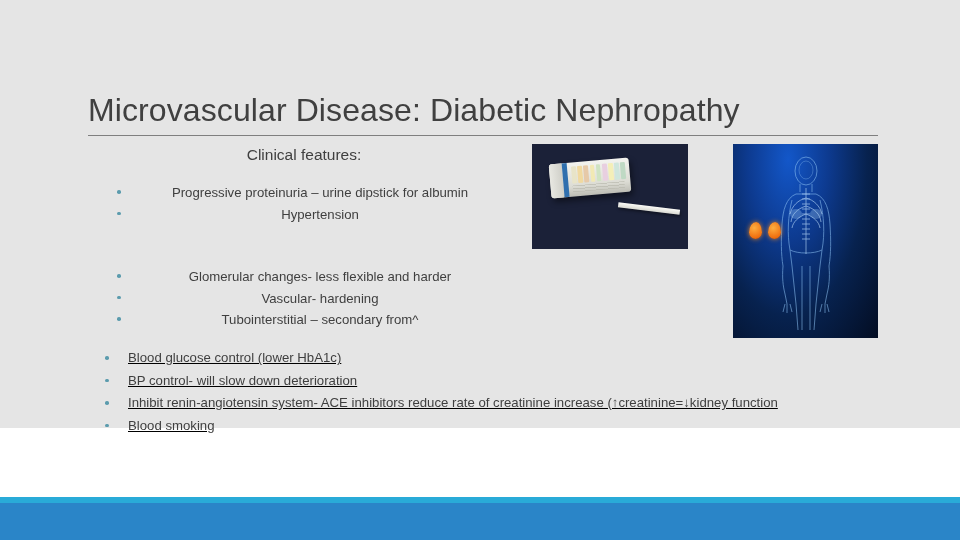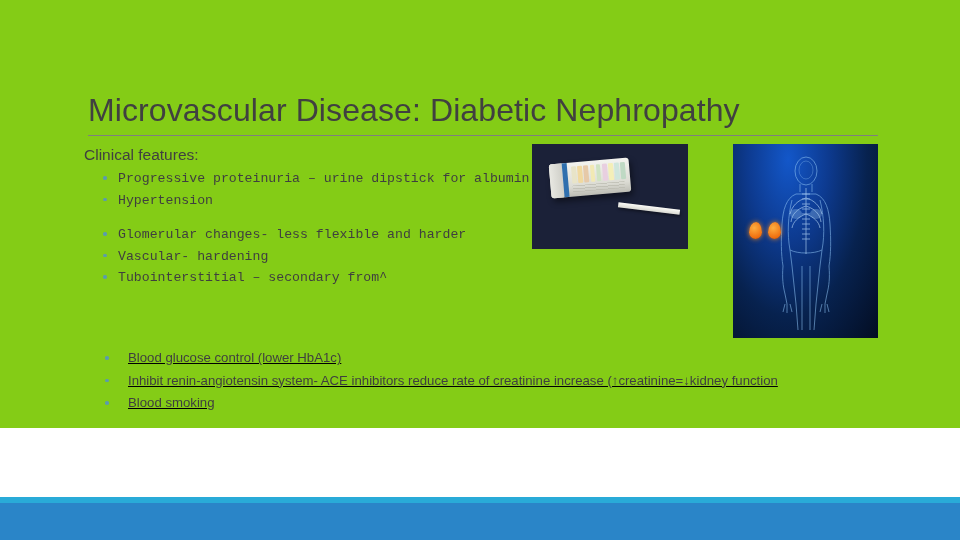--- a/index.html
+++ b/index.html
@@ -13,21 +13,21 @@
     font-family: "Liberation Sans", sans-serif;
     overflow: hidden;
     position: relative;
   }
 
   .slide {
     position: absolute;
     left: 0; top: 0;
     width: 960px;
     height: 428px;
-    background: #84cc16;
+    background: #e5e5e5;
   }
 
   
   .slide-title {
     position: absolute;
     left: 88px;
     top: 88px;
     width: 792px;
     font-size: 32px;
     font-weight: 400;
@@ -44,37 +44,37 @@
     height: 1px;
     background: #7f7f7f;
   }
 
   
   .body-area {
     position: absolute;
     left: 84px;
     top: 144px;
     width: 440px;
+    text-align: center;
   }
 
   .section-head {
     font-size: 15.5px;
     color: #404040;
     font-weight: 400;
     line-height: 22px;
     margin: 0;
     padding: 0;
     white-space: nowrap;
   }
 
   ul.bullets {
     list-style: none;
-    margin: 2px;
+    margin: 16px;
     padding: 0;
-    font-family: Liberation Mono, monospace;
   }
   ul.bullets li {
     position: relative;
     font-size: 13.2px;
     color: #3f3f3f;
     line-height: 21.5px;
     padding-left: 32px;
     margin: 0;
     white-space: nowrap;
   }
@@ -283,20 +283,24 @@
         <span>Tubointerstitial – secondary from^</span>
       </li>
     </ul>
   </div>
 
   <div class="mgmt-area">
     <ul class="bullets-wide">
       <li>
         <span class="bullet-dot"></span>
         <span>Blood glucose control (lower HbA1c)</span>
+      </li>
+      <li>
+        <span class="bullet-dot"></span>
+        <span>BP control- will slow down deterioration</span>
       </li>
       <li>
         <span class="bullet-dot"></span>
         <span>Inhibit renin-angiotensin system- ACE inhibitors reduce rate of creatinine increase (↑creatinine=↓kidney function</span>
       </li>
       <li>
         <span class="bullet-dot"></span>
         <span>Blood smoking</span>
       </li>
     </ul>

